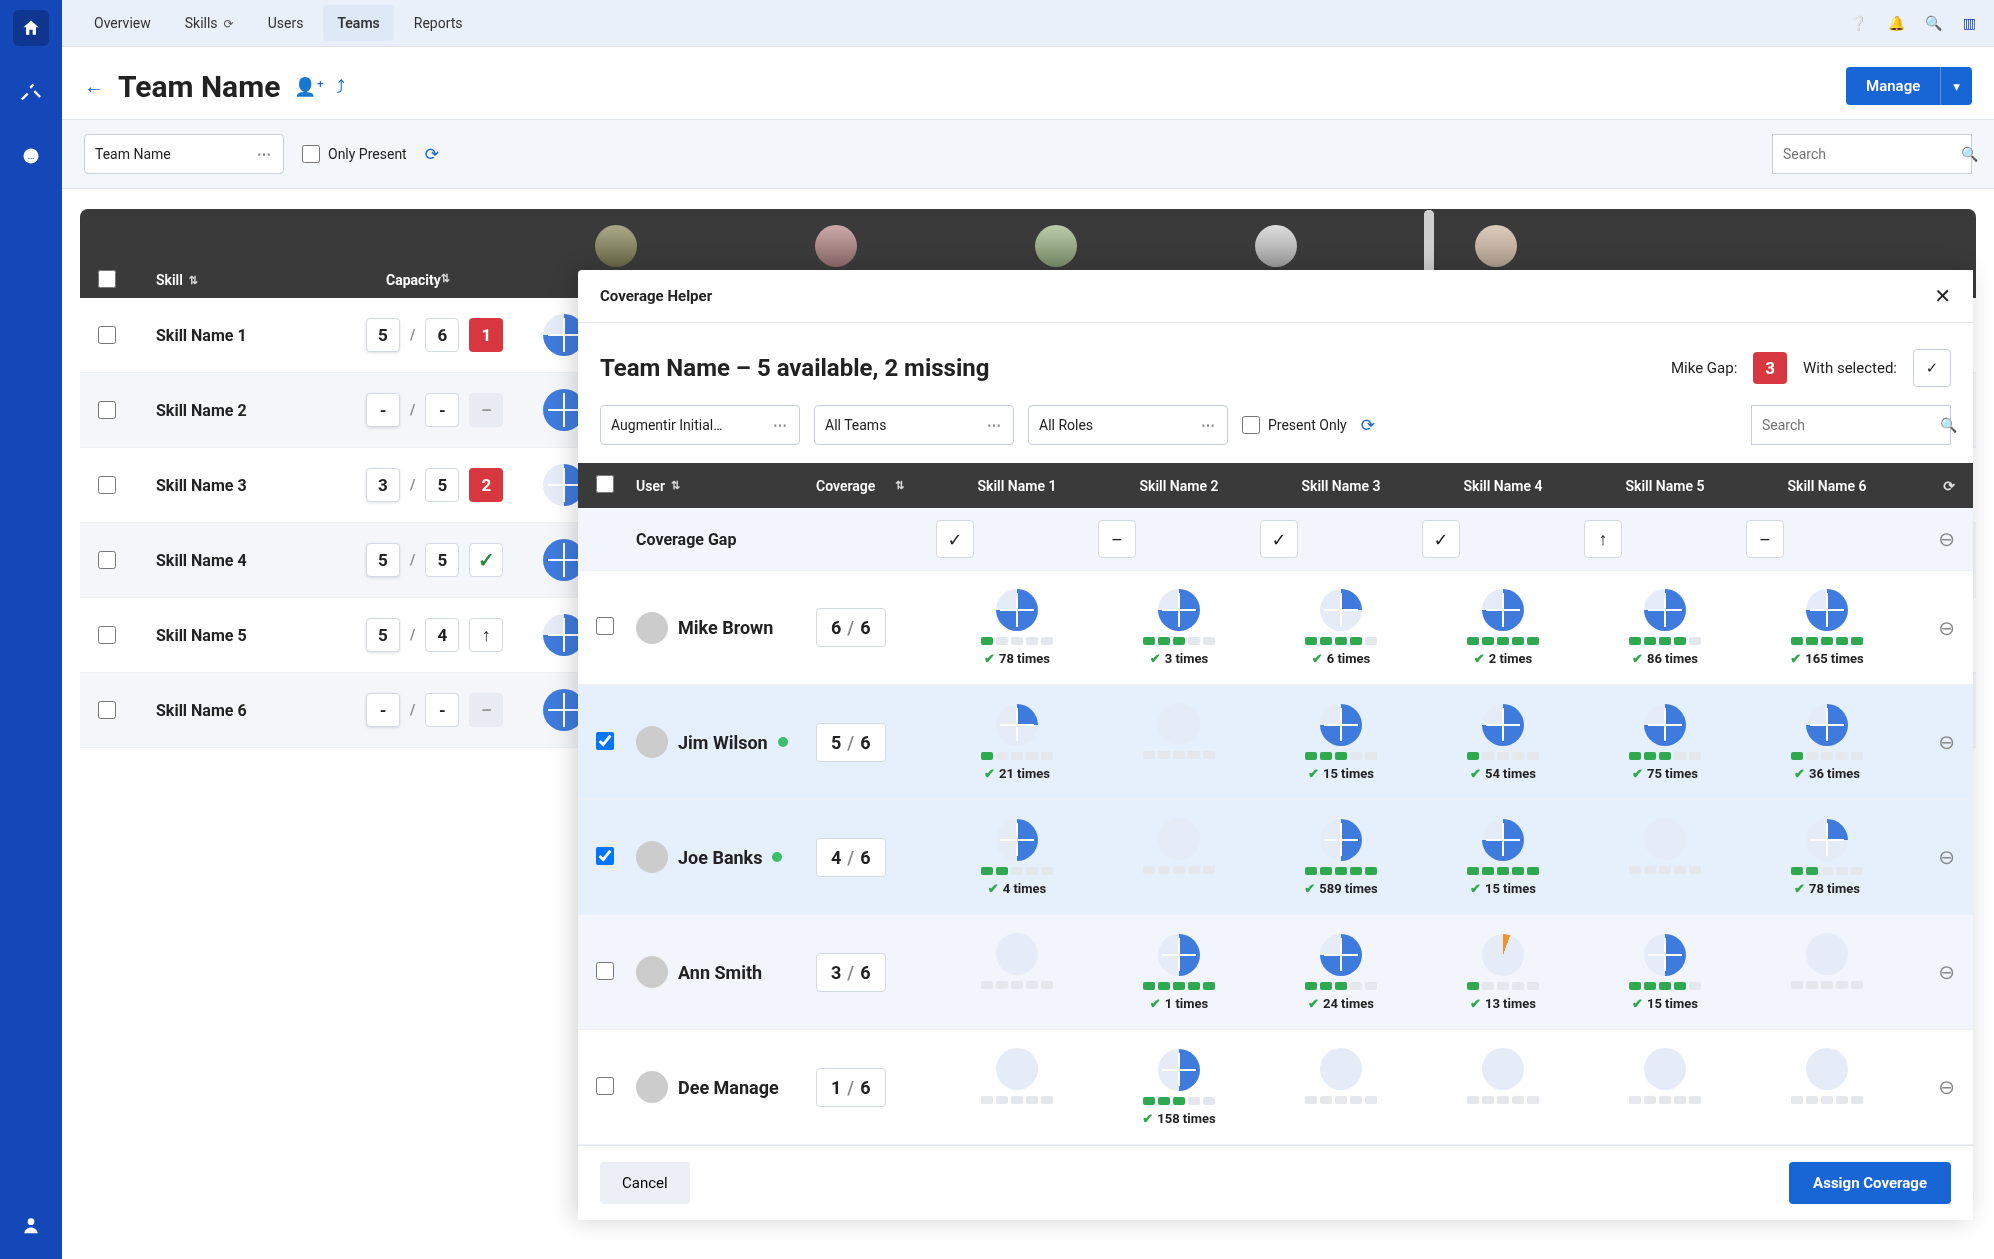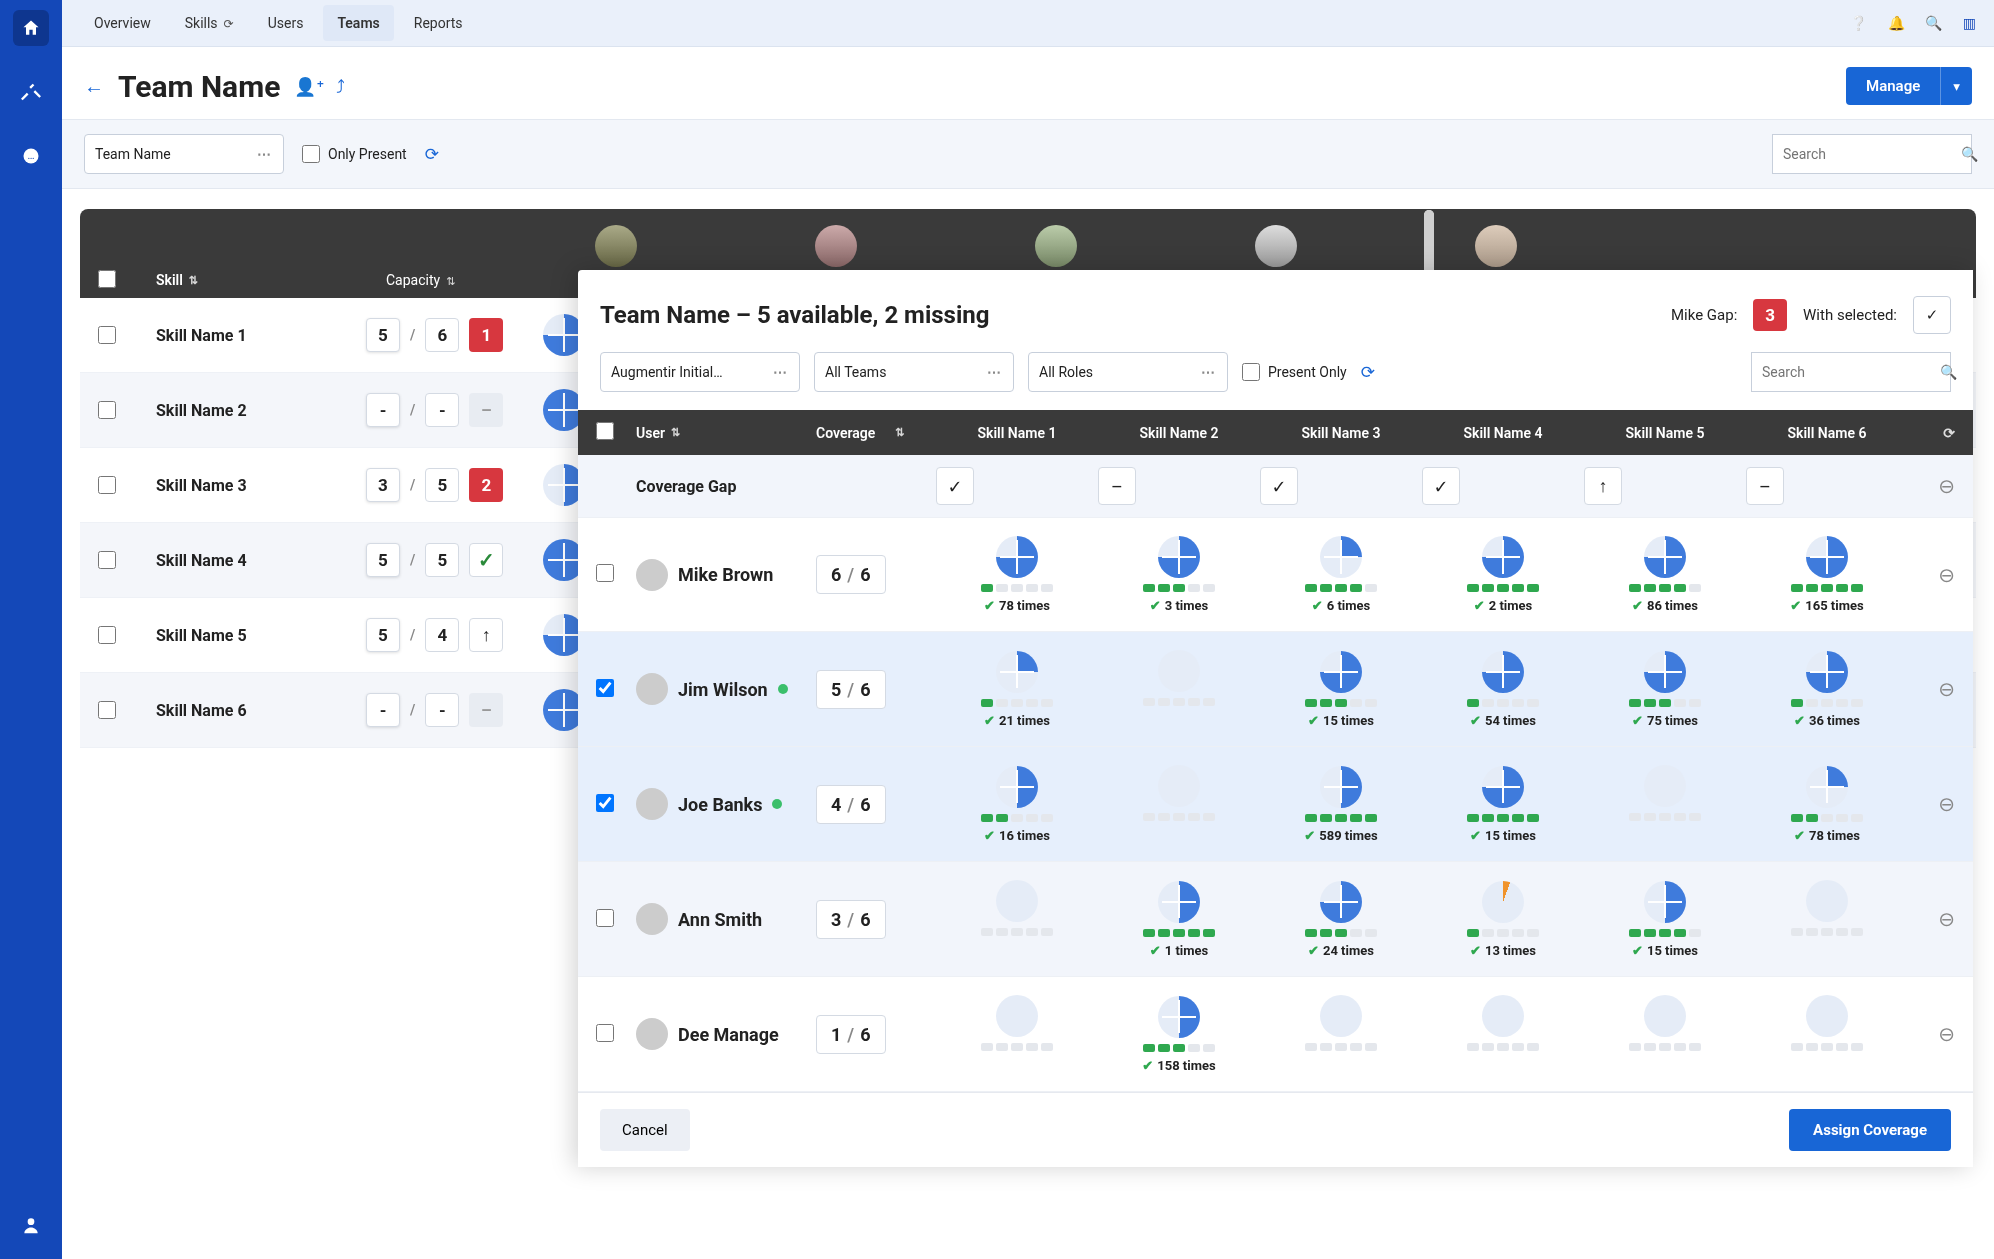--- a/index.html
+++ b/index.html
@@ -29,21 +29,21 @@
   .select-like{display:flex;align-items:center;border:1px solid #c7cfdb;border-radius:4px;background:#fff;height:40px;padding:0 10px;min-width:200px;justify-content:space-between;cursor:pointer}
   .ellipsis{color:#888;letter-spacing:2px;font-weight:700;font-size:14px}
   .chk-label{display:flex;align-items:center;gap:8px;font-size:14px;color:#222}
   input[type=checkbox]{width:18px;height:18px;cursor:pointer}
   .search{margin-left:auto;display:flex;align-items:center;border:1px solid #c7cfdb;border-radius:0;background:#fff;height:40px;width:200px;padding:0 10px}
   .search input{border:none;outline:none;flex:1;font-size:14px}
   .search .sicon{color:#666}
   .content{padding:20px 18px}
   .darkhead{background:#3a3a3a;color:#fff;border-radius:8px 8px 0 0;padding:16px 18px 10px;display:flex;align-items:flex-end;gap:40px}
   .darkhead .col-skill{width:190px;font-weight:600;display:flex;align-items:center;gap:6px}
-  .darkhead .col-cap{width:110px;font-weight:400;display:flex;align-items:flex-end;gap:6px}
+  .darkhead .col-cap{width:110px;font-weight:700;display:flex;align-items:flex-start;}
   .sorticon{font-size:11px;opacity:.8}
   .avatars{display:flex;gap:140px;flex:1;justify-content:flex-start;padding-left:40px}
   .ava-col{display:flex;flex-direction:column;align-items:center;gap:6px;width:80px}
   .ava{width:42px;height:42px;border-radius:50%;background:#ccc;display:block;object-fit:cover}
   .skillrow{display:flex;align-items:center;padding:16px 18px;gap:40px;border-bottom:1px solid #eef1f6}
   .skillrow.alt{background:#f4f6fa}
   .skillrow .rchk{width:18px}
   .skillrow .rname{width:170px;font-weight:700;font-size:16px}
   .caps{display:flex;align-items:center;gap:10px}
   .capbox{width:34px;height:34px;border:1px solid #d4dae3;border-radius:4px;background:#fff;display:flex;align-items:center;justify-content:center;font-weight:700;font-size:17px}
@@ -285,20 +285,24 @@
           </div>
         </div>
     </div>
   </div>
 
   <div class="vscroll">
       <div class="vthumb"></div>
     </div>
 
   <div class="panel">
+    <div class="panel-header">
+      <span class="panel-title">Coverage Helper</span>
+      <span class="close-x">✕</span>
+    </div>
     <div class="panel-sub">
       <h2>Team Name – 5 available, 2 missing</h2>
       <div class="right">
         <span>Mike Gap:</span>
         <span class="gapnum">3</span>
         <span>With selected:</span>
         <span class="iconbtn">✓</span>
       </div>
     </div>
     <div class="panel-filters">
@@ -586,21 +590,21 @@
       <div class="minipie p50 cross"></div>
       <div class="segbar">
               <span class="seg g"></span>
               <span class="seg g"></span>
               <span class="seg "></span>
               <span class="seg "></span>
               <span class="seg "></span>
             </div>
       <div class="times">
               <span class="chk">✔</span>
-              <span>16 times</span>
+              <span>4 times</span>
             </div>
           </div>
           <div class="skillcell">
       <div class="minipie p0 "></div>
       <div class="segbar">
               <span class="seg "></span>
               <span class="seg "></span>
               <span class="seg "></span>
               <span class="seg "></span>
               <span class="seg "></span>

